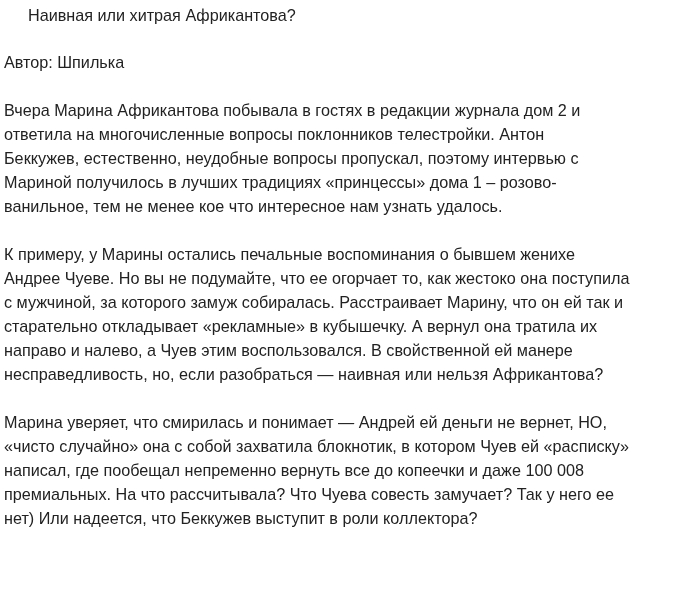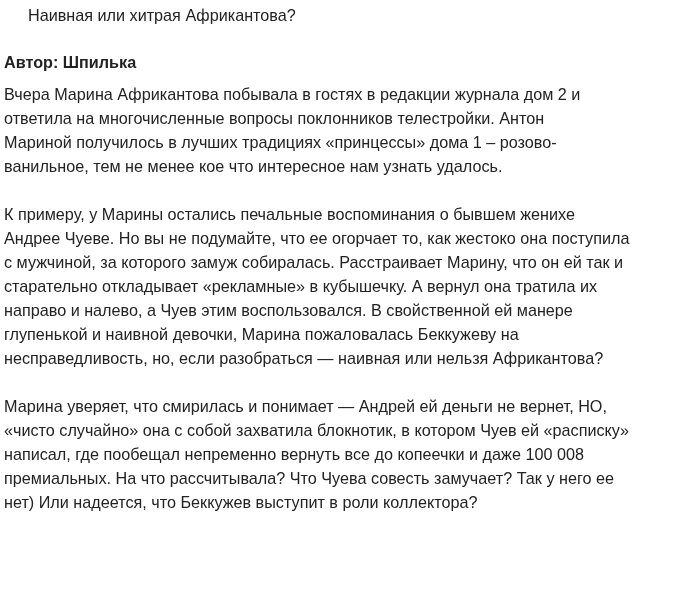--- a/index.html
+++ b/index.html
@@ -22,43 +22,43 @@
     }
     p {
       margin: 0 0 24px 0;
       white-space: normal;
     }
     .line {
       display: block;
       white-space: nowrap;
     }
     .title { margin-bottom: 23px; margin-left: 24px; }
-    .author { margin-bottom: 8px; font-weight: bold; }
+    .author { margin-bottom: 24px; }
   </style>
 </head>
 <body>
 
 <div class="article">
   <p class="title">Наивная или хитрая Африкантова?</p>
   <p class="author">Автор: Шпилька</p>
 
   <p>
     <span class="line">Вчера Марина Африкантова побывала в гостях в редакции журнала дом 2 и</span>
     <span class="line">ответила на многочисленные вопросы поклонников телестройки. Антон</span>
+    <span class="line">Беккужев, естественно, неудобные вопросы пропускал, поэтому интервью с</span>
     <span class="line">Мариной получилось в лучших традициях «принцессы» дома 1 – розово-</span>
     <span class="line">ванильное, тем не менее кое что интересное нам узнать удалось.</span>
   </p>
 
   <p>
     <span class="line">К примеру, у Марины остались печальные воспоминания о бывшем женихе</span>
     <span class="line">Андрее Чуеве. Но вы не подумайте, что ее огорчает то, как жестоко она поступила</span>
     <span class="line">с мужчиной, за которого замуж собиралась. Расстраивает Марину, что он ей так и</span>
     <span class="line">старательно откладывает «рекламные» в кубышечку. А вернул она тратила их</span>
     <span class="line">направо и налево, а Чуев этим воспользовался. В свойственной ей манере</span>
-    <span class="line">глупенькой и наивной девочки, Марина пожаловалась Беккужеву на</span>
     <span class="line">несправедливость, но, если разобраться — наивная или нельзя Африкантова?</span>
   </p>
 
   <p>
     <span class="line">Марина уверяет, что смирилась и понимает — Андрей ей деньги не вернет, НО,</span>
     <span class="line">«чисто случайно» она с собой захватила блокнотик, в котором Чуев ей «расписку»</span>
     <span class="line">написал, где пообещал непременно вернуть все до копеечки и даже 100 008</span>
     <span class="line">премиальных. На что рассчитывала? Что Чуева совесть замучает? Так у него ее</span>
     <span class="line">нет) Или надеется, что Беккужев выступит в роли коллектора?</span>
   </p>

